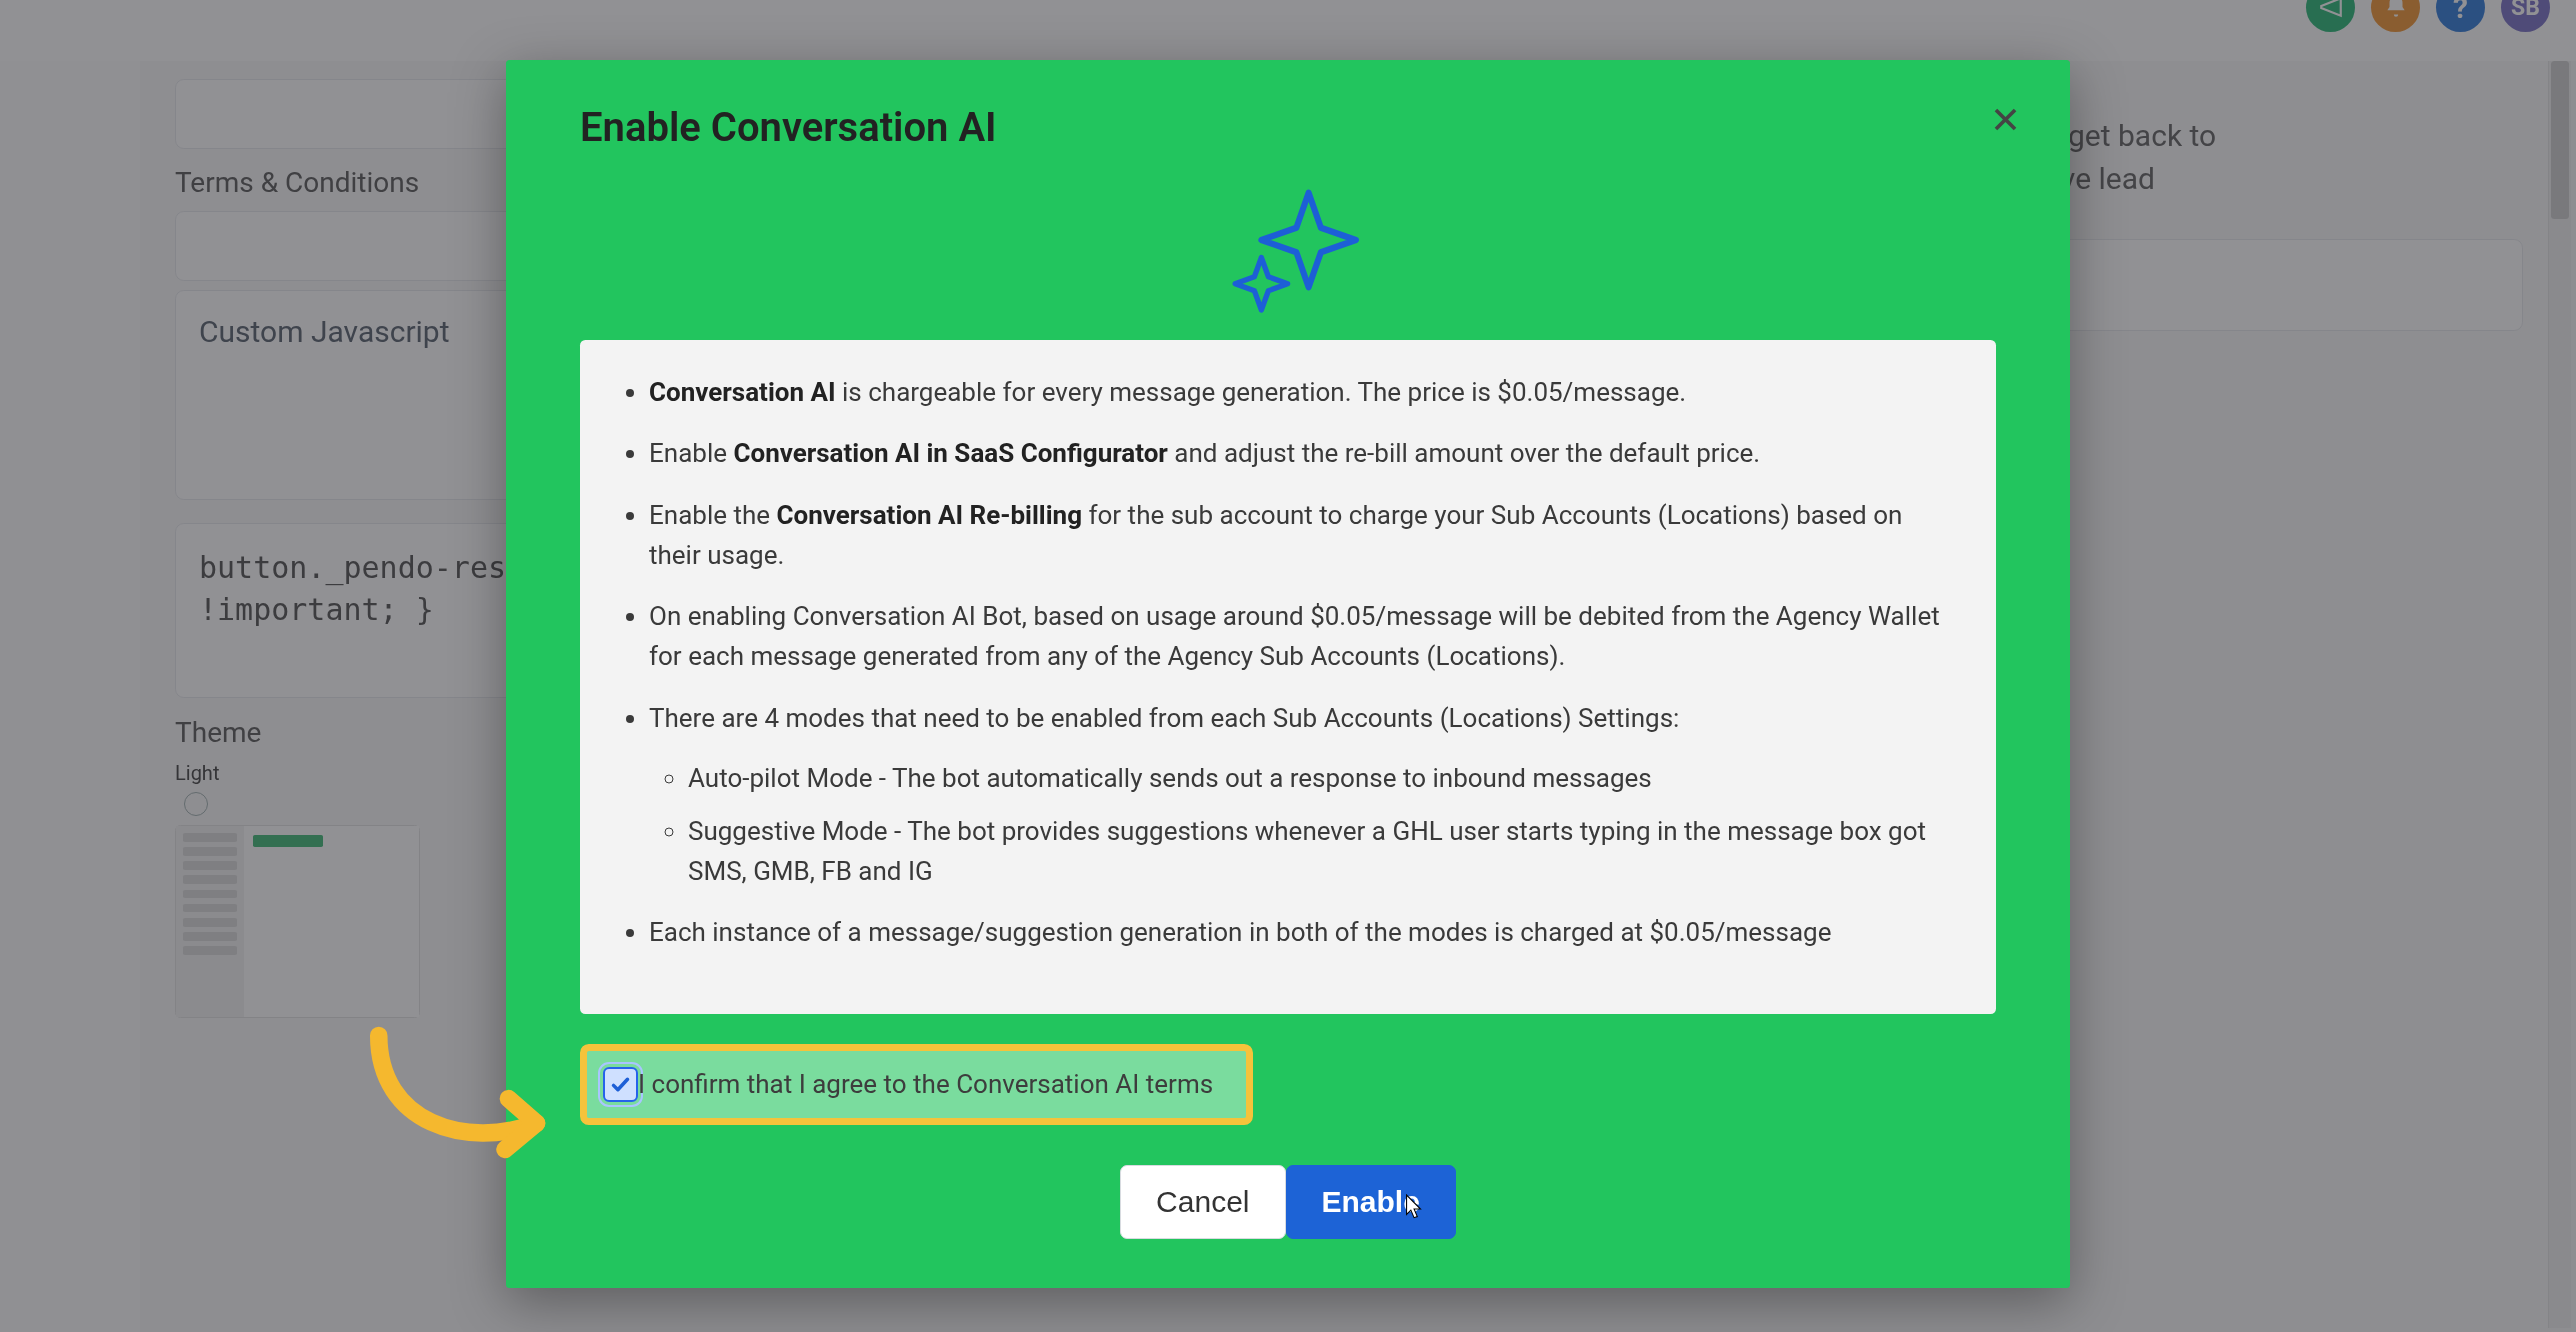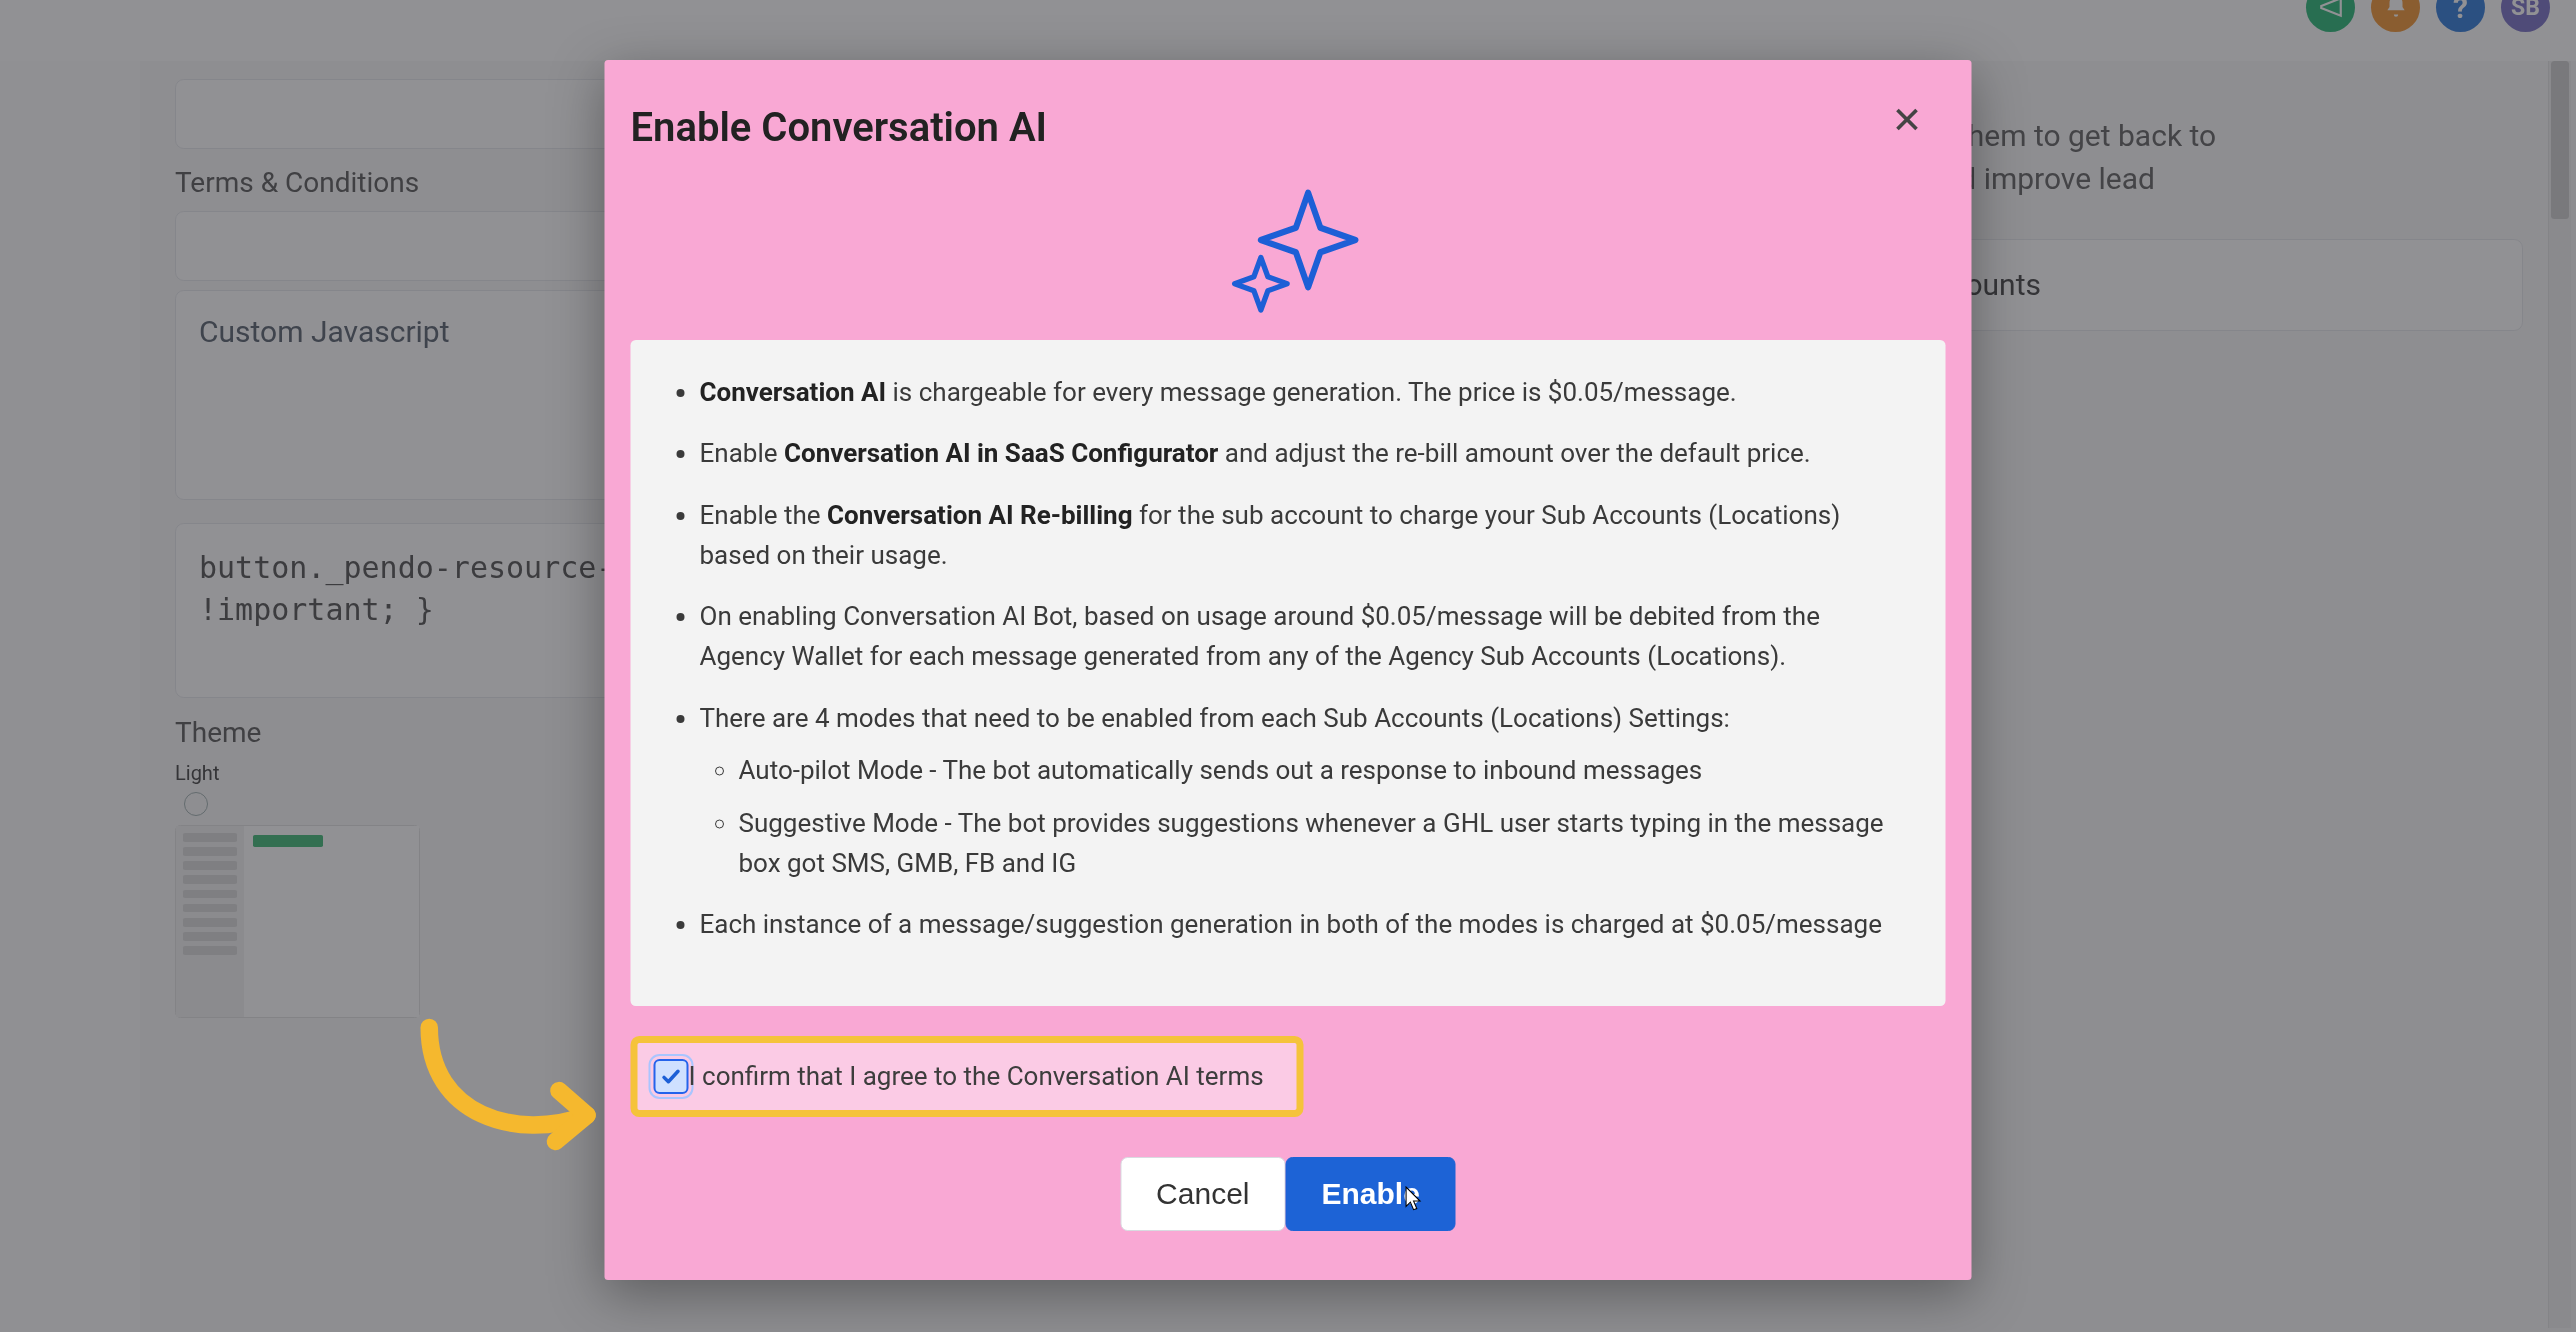--- a/index.html
+++ b/index.html
@@ -31,28 +31,28 @@
   .thumb .tbody .accent { width:70px; height:12.3px; background:#2fb36a; margin-bottom:8.8px; border-radius:1.8px; }
   .right-col { width:789px; padding:35px 53px 0 0; color:#555; font-size:30px; line-height:1.45; }
   .right-snippet { padding:17.5px 26px; }
   .right-card { background:#fff; border:0.9px solid #e5e7eb; border-radius:8.8px; padding:23px 26px; margin-top:21px; color:#333; font-size:30px; }
   .showmore { color:#2563eb; font-size:28px; margin-top:543px; text-align:left; }
 
   
   .overlay { position:absolute; inset:0; background:rgba(55,55,60,0.55); }
 
   
-  .modal { position:absolute; left:50%; top:60px; transform:translateX(-50%); width:1367px; background:#f9a8d4; border-radius:3.5px; box-shadow:0 14px 53px rgba(0,0,0,0.35); padding:44px 26px 49px; }
+  .modal { position:absolute; left:50%; top:60px; transform:translateX(-50%); width:1564px; background:#22c55e; border-radius:3.5px; box-shadow:0 14px 53px rgba(0,0,0,0.35); padding:44px 74px 49px; }
   .modal-title { font-size:40px; font-weight:600; color:#222; }
   .close-x { position:absolute; top:42px; right:49px; font-size:37px; color:#444; cursor:pointer; line-height:1; }
   .sparkle { display:flex; justify-content:center; margin:26px 0 23px; }
   .terms-box { background:#f3f3f3; border-radius:5.3px; padding:32px 39px 40px; }
   .terms-box ul { list-style:disc; padding-left:30px; color:#3a3a3a; font-size:26px; line-height:1.55; }
   .terms-box ul > li { margin-bottom:21px; }
-  .terms-box ul ul { list-style:circle; margin-top:12px; padding-left:39px; }
+  .terms-box ul ul { list-style:circle; margin-top:20px; padding-left:39px; }
   .terms-box ul ul li { margin-bottom:12.3px; }
   .terms-box b { font-weight:700; color:#222; }
   .confirm-wrap { margin-top:30px; display:flex; align-items:center; position:relative; width:fit-content; }
   .confirm-highlight { border:7px solid #f5c33b; border-radius:8.8px; padding:16px 33px 16px 16px; display:flex; align-items:center; background:rgba(255,255,255,0.4); }
   .chk { width:35px; height:35px; border:2.6px solid #2563eb; border-radius:6.1px; background:#cfe0ff; display:flex; align-items:center; justify-content:center; outline:2.6px solid #a9c5ff; outline-offset:3.5px; }
   .chk svg { width:21px; height:21px; }
   .confirm-text { font-size:26px; color:#3d3d3d; }
   .arrow { position:absolute; left:-219px; top:-26px; }
   .modal-actions { display:flex; justify-content:center; align-items:center; margin-top:40px; }
   .btn { font-size:30px; padding:19px 35px; border-radius:7px; border:0.9px solid #d8dbe0; background:#fff; color:#333; cursor:pointer; }

